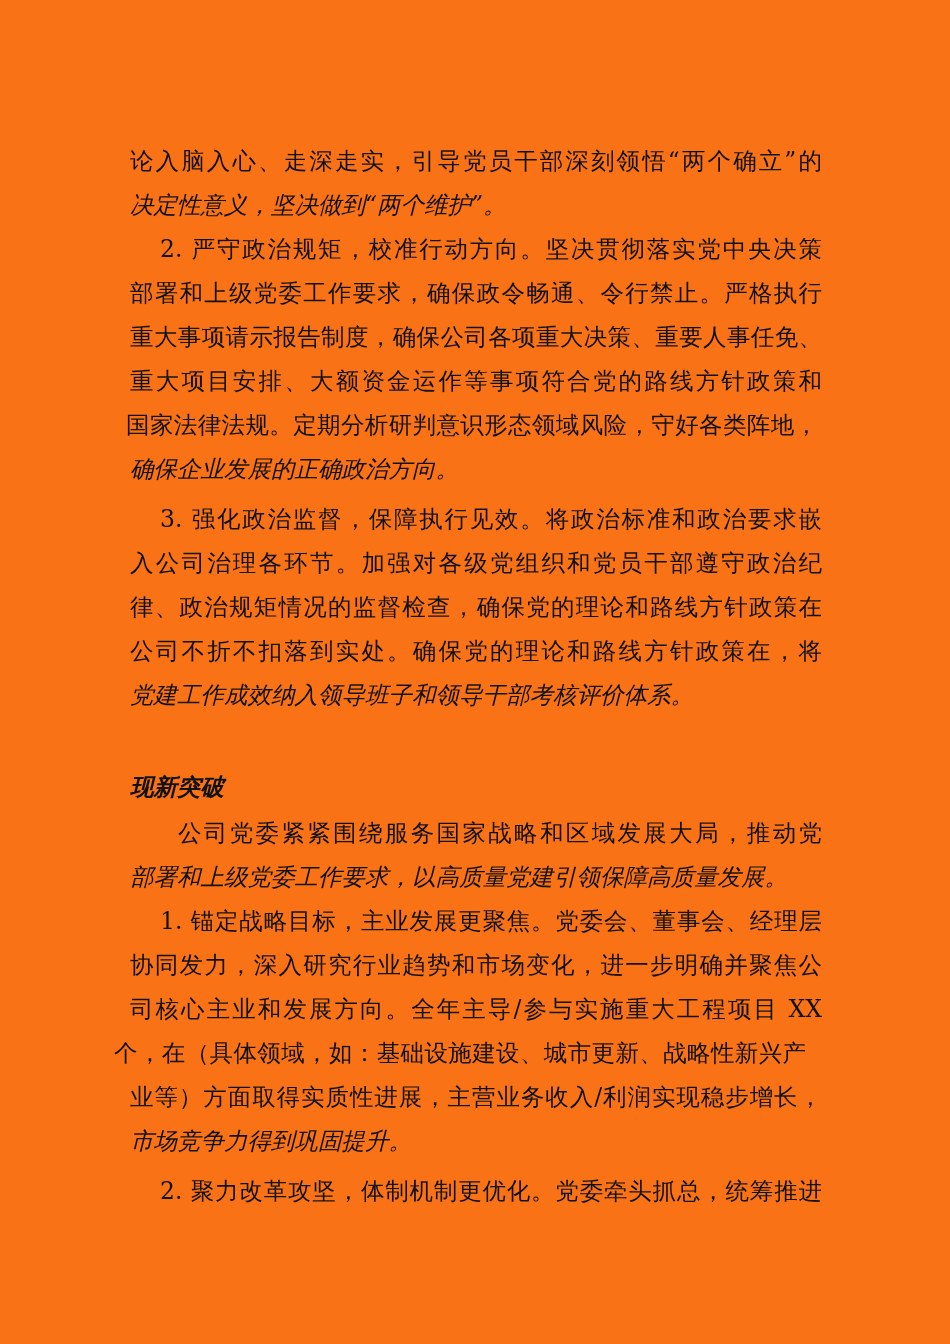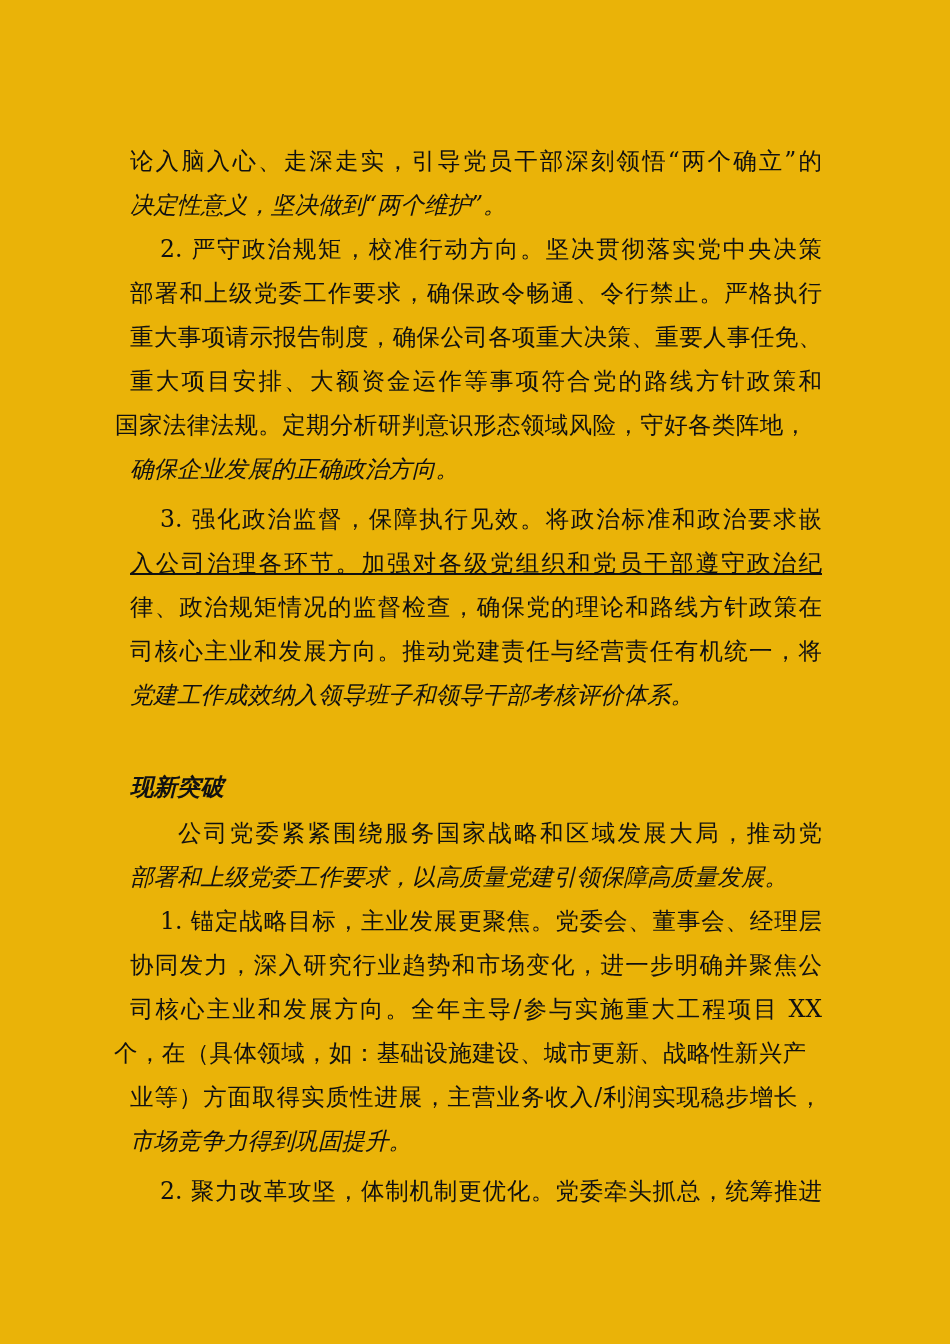--- a/index.html
+++ b/index.html
@@ -1,19 +1,19 @@
 <!DOCTYPE html>
 <html><head>
 <meta charset="utf-8">
 <style>
   html, body { margin: 0; padding: 0; background: #ffffff; }
   body { width: 950px; height: 1344px; position: relative; overflow: hidden; }
   .page {
     position: absolute; left: 0; top: 0; width: 950px; height: 1344px;
-    background: #eab308;
+    background: #f97316;
   }
   .line {
     position: absolute;
     left: 130px;
     width: 692px;
     font-family: "DejaVu Serif", "Liberation Serif", serif;
     font-size: 23.5px;
     line-height: 30px;
     color: #111111;
     white-space: nowrap;
@@ -26,26 +26,26 @@
 </head>
 <body>
 
 <div class="page" id="page">
     <div class="line" style="top: 146px; left: 130px; width: 692px;">论入脑入心、走深走实，引导党员干部深刻领悟“两个确立”的</div>
     <div class="line last" style="top: 190px; left: 130px; width: 692px;">决定性意义，坚决做到“两个维护”。</div>
     <div class="line" style="top: 234px; left: 160px; width: 662px;">2. 严守政治规矩，校准行动方向。坚决贯彻落实党中央决策</div>
     <div class="line" style="top: 278px; left: 130px; width: 692px;">部署和上级党委工作要求，确保政令畅通、令行禁止。严格执行</div>
     <div class="line" style="top: 366px; left: 130px; width: 692px;">重大项目安排、大额资金运作等事项符合党的路线方针政策和</div>
     <div class="line" style="top: 322px; left: 130px; width: 692px;">重大事项请示报告制度，确保公司各项重大决策、重要人事任免、</div>
-    <div class="line" style="top: 410px; left: 115px; width: 692px;">国家法律法规。定期分析研判意识形态领域风险，守好各类阵地，</div>
+    <div class="line" style="top: 410px; left: 126px; width: 692px;">国家法律法规。定期分析研判意识形态领域风险，守好各类阵地，</div>
     <div class="line last" style="top: 454px; left: 130px; width: 692px;">确保企业发展的正确政治方向。</div>
     <div class="line" style="top: 504px; left: 160px; width: 662px;">3. 强化政治监督，保障执行见效。将政治标准和政治要求嵌</div>
-    <div class="line" style="top: 548px; left: 130px; width: 692px; text-decoration: underline;">入公司治理各环节。加强对各级党组织和党员干部遵守政治纪</div>
+    <div class="line" style="top: 548px; left: 130px; width: 692px;">入公司治理各环节。加强对各级党组织和党员干部遵守政治纪</div>
     <div class="line" style="top: 592px; left: 130px; width: 692px;">律、政治规矩情况的监督检查，确保党的理论和路线方针政策在</div>
-    <div class="line" style="top: 636px; left: 130px; width: 692px;">司核心主业和发展方向。推动党建责任与经营责任有机统一，将</div>
+    <div class="line" style="top: 636px; left: 130px; width: 692px;">公司不折不扣落到实处。确保党的理论和路线方针政策在，将</div>
     <div class="line last" style="top: 680px; left: 130px; width: 692px;">党建工作成效纳入领导班子和领导干部考核评价体系。</div>
     <div class="line" style="top: 818px; left: 178px; width: 644px;">公司党委紧紧围绕服务国家战略和区域发展大局，推动党</div>
     <div class="line last bold" style="top: 772px; left: 130px; width: 692px;">现新突破</div>
     <div class="line last" style="top: 862px; left: 130px; width: 692px;">部署和上级党委工作要求，以高质量党建引领保障高质量发展。</div>
     <div class="line" style="top: 906px; left: 160px; width: 662px;">1. 锚定战略目标，主业发展更聚焦。党委会、董事会、经理层</div>
     <div class="line" style="top: 950px; left: 130px; width: 692px;">协同发力，深入研究行业趋势和市场变化，进一步明确并聚焦公</div>
     <div class="line" style="top: 994px; left: 130px; width: 692px;">司核心主业和发展方向。全年主导/参与实施重大工程项目 XX</div>
     <div class="line" style="top: 1038px; left: 114px; width: 692px;">个，在（具体领域，如：基础设施建设、城市更新、战略性新兴产</div>
     <div class="line" style="top: 1082px; left: 130px; width: 692px;">业等）方面取得实质性进展，主营业务收入/利润实现稳步增长，</div>
     <div class="line last" style="top: 1126px; left: 130px; width: 692px;">市场竞争力得到巩固提升。</div>

